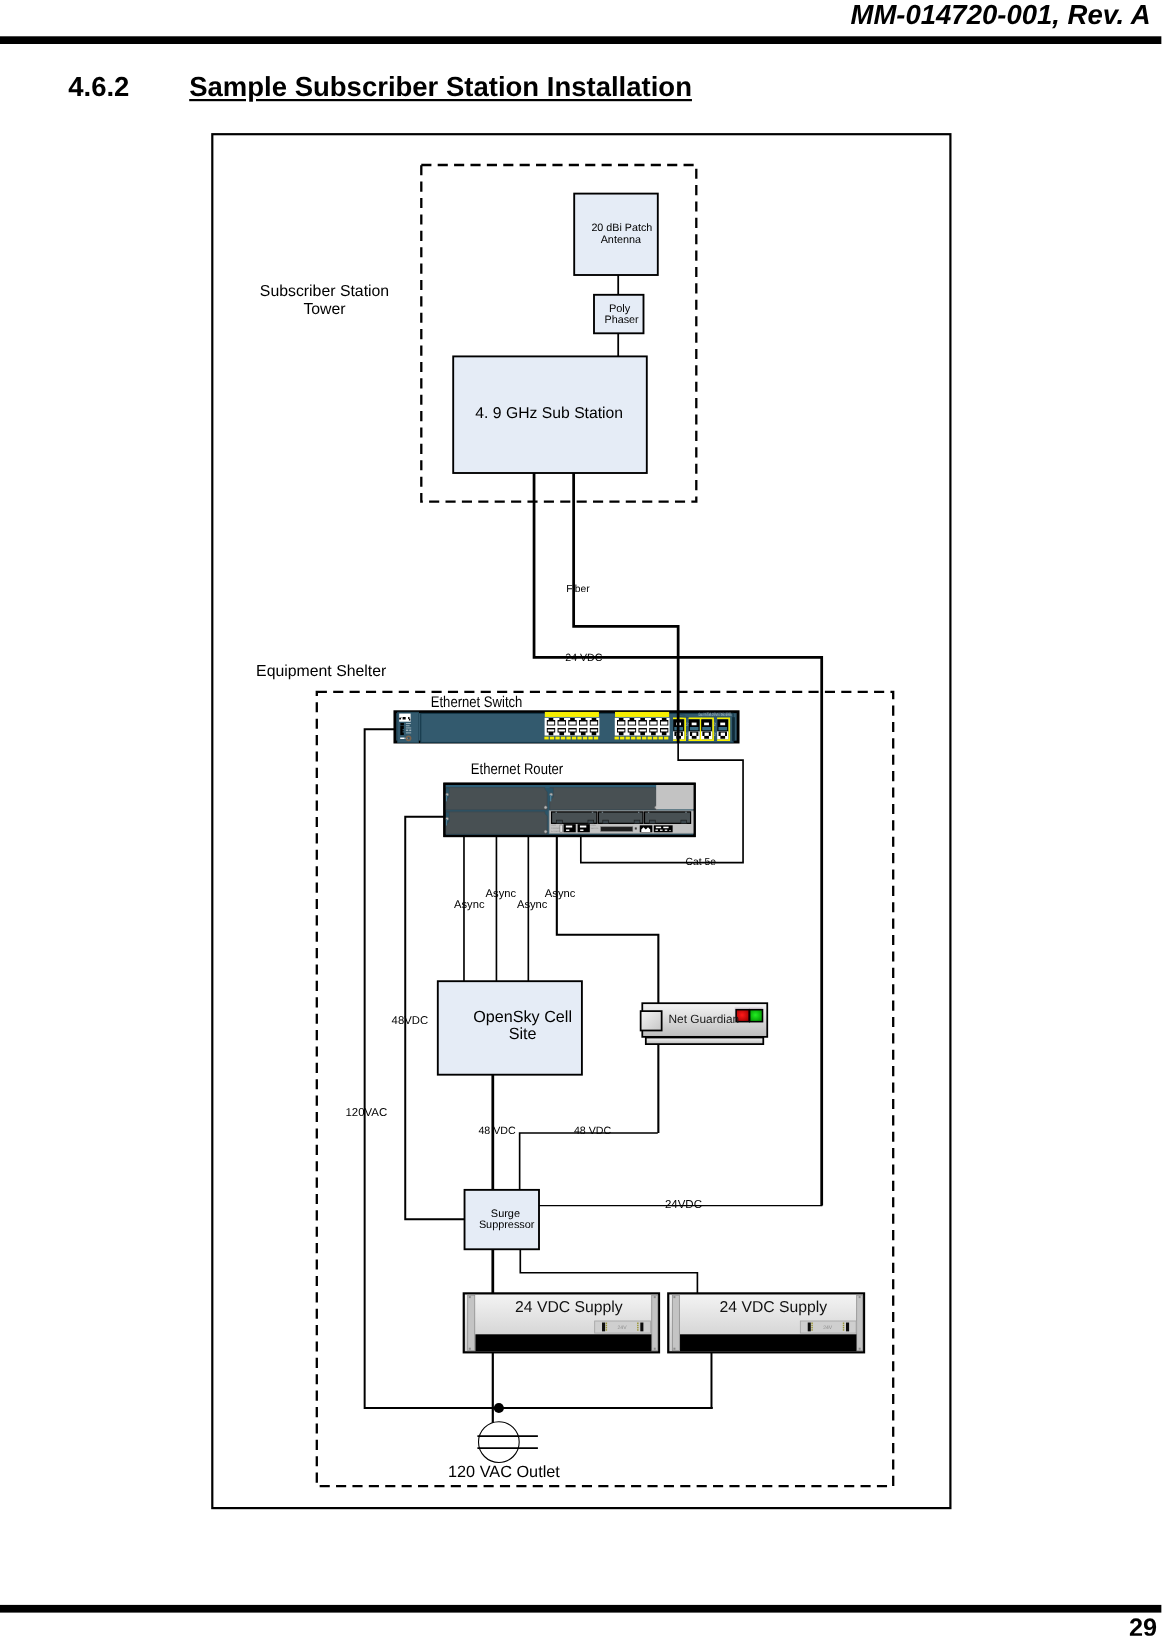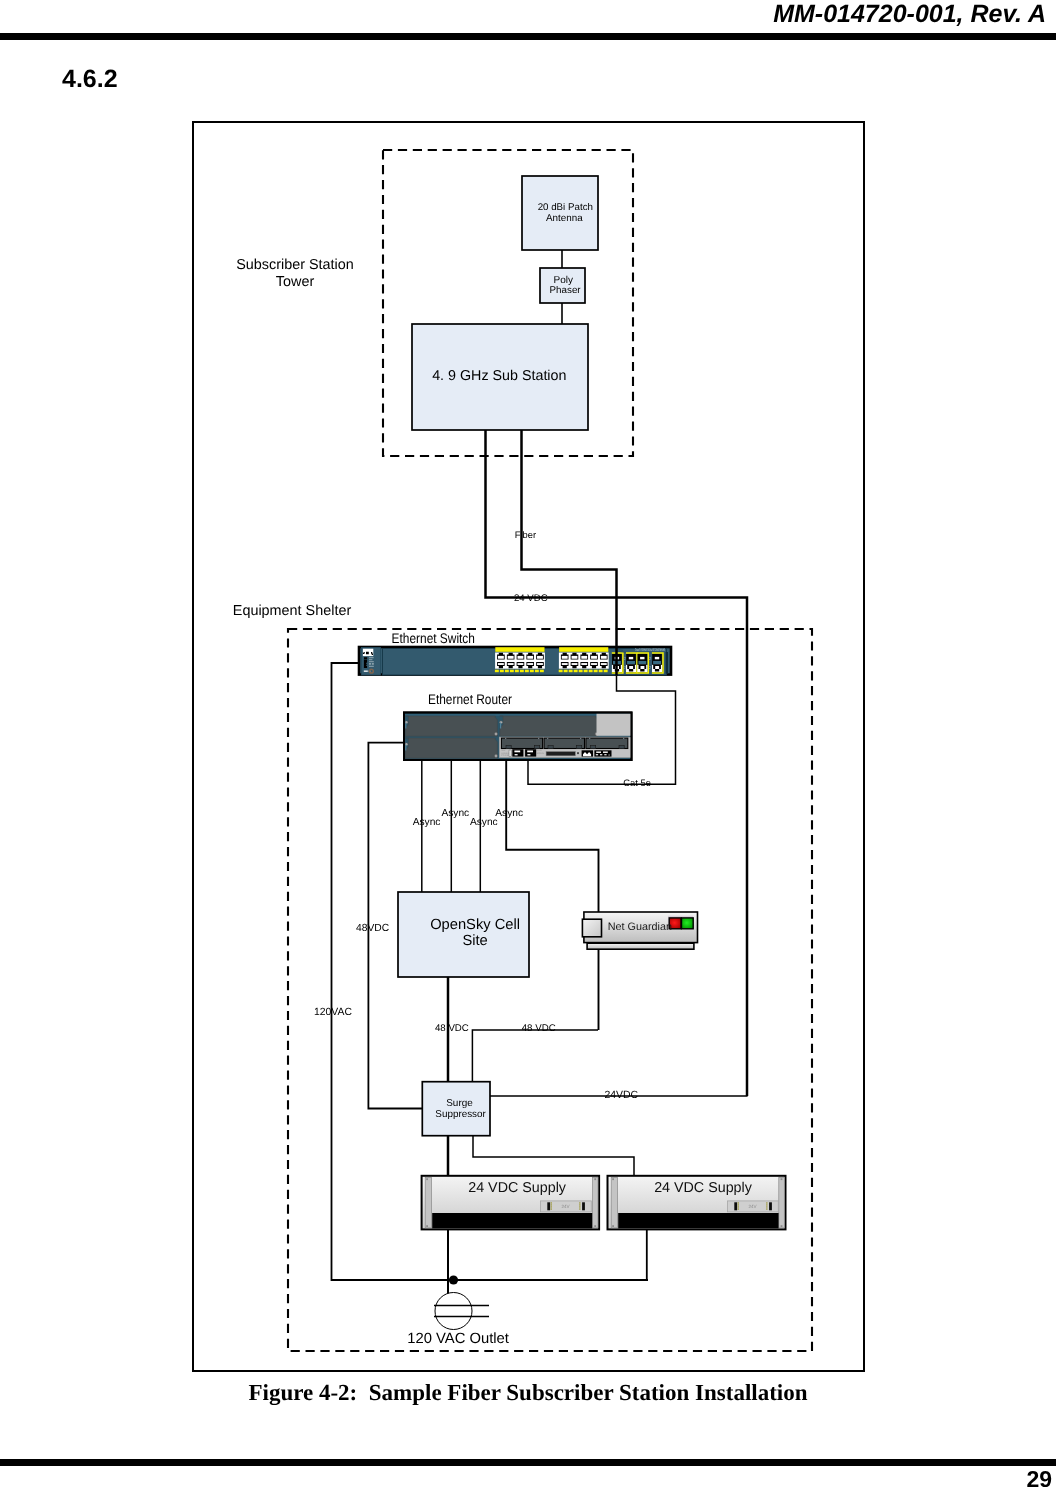--- a/index.html
+++ b/index.html
@@ -20,20 +20,21 @@
   .dlabel{font-family:"Liberation Sans",sans-serif;fill:#000;}
   svg text{shape-rendering:geometricPrecision;text-rendering:geometricPrecision;}
 </style>
 </head>
 <body>
 
 <div class="page">
   <div id="hdr-text">MM-014720-001, Rev. A</div>
   <div id="hdr-rule"></div>
   <div id="sec-num">4.6.2</div>
+  <div id="sec-title">Sample Subscriber Station Installation</div>
   <div id="outer-box"></div>
 
   <svg id="diagram" viewBox="0 0 1056 1487" width="1056" height="1487">
     <defs>
       <linearGradient id="psuGrad" x1="0" y1="0" x2="0" y2="1">
         <stop offset="0%" stop-color="#f4f4f4"></stop>
         <stop offset="70%" stop-color="#d6d6d6"></stop>
         <stop offset="100%" stop-color="#cdcdcd"></stop>
       </linearGradient>
       <linearGradient id="ngGrad" x1="0" y1="0" x2="0" y2="1">
@@ -448,16 +449,15 @@
       <text x="483.8" y="825.3" font-size="10.2" text-anchor="middle">Async</text>
       <text x="509.2" y="815.6" font-size="10.2" text-anchor="middle">Async</text>
       <text x="372.6" y="931.1" font-size="10.3" text-anchor="middle">48VDC</text>
       <text x="333" y="1014.6" font-size="10.4" text-anchor="middle">120VAC</text>
       <text x="451.9" y="1031" font-size="9.7" text-anchor="middle">48 VDC</text>
       <text x="538.7" y="1031" font-size="9.7" text-anchor="middle">48 VDC</text>
       <text x="621.3" y="1098.2" font-size="10.45" text-anchor="middle">24VDC</text>
     </g>
   </svg>
 
-  <div id="fig-cap">Figure 4-2:  Sample Fiber Subscriber Station Installation</div>
   <div id="ftr-rule"></div>
   <div id="page-num">29</div>
 </div>
 
 </body></html>

